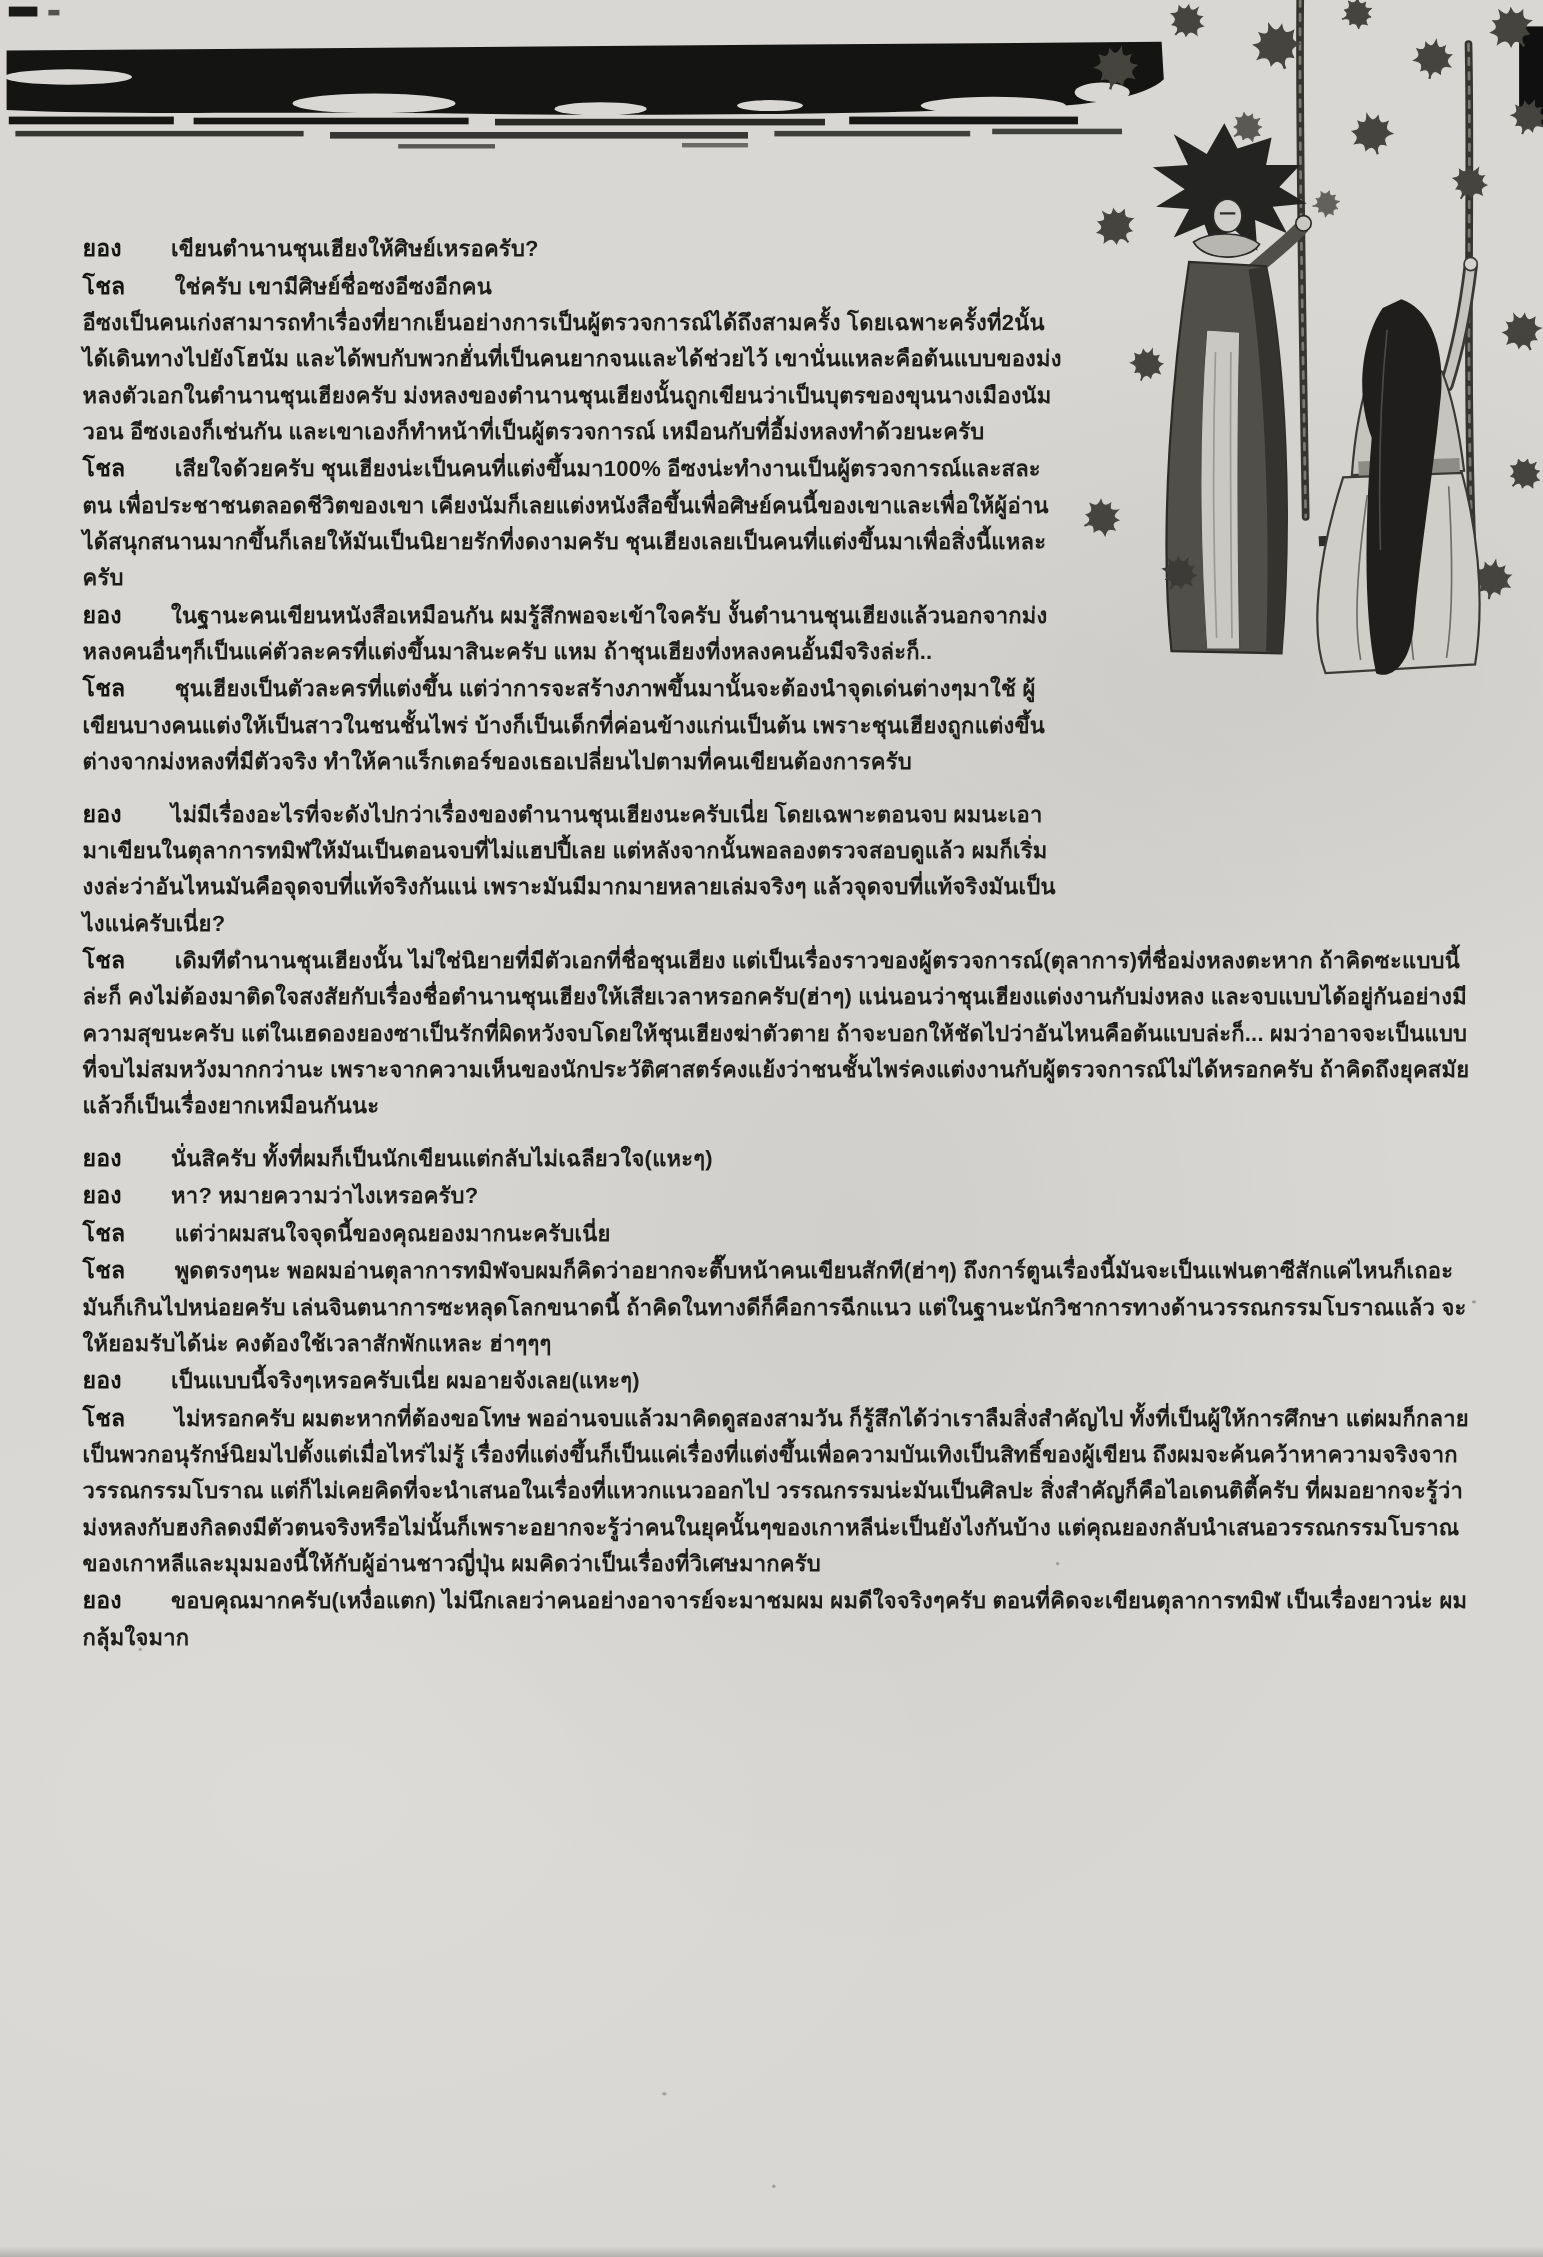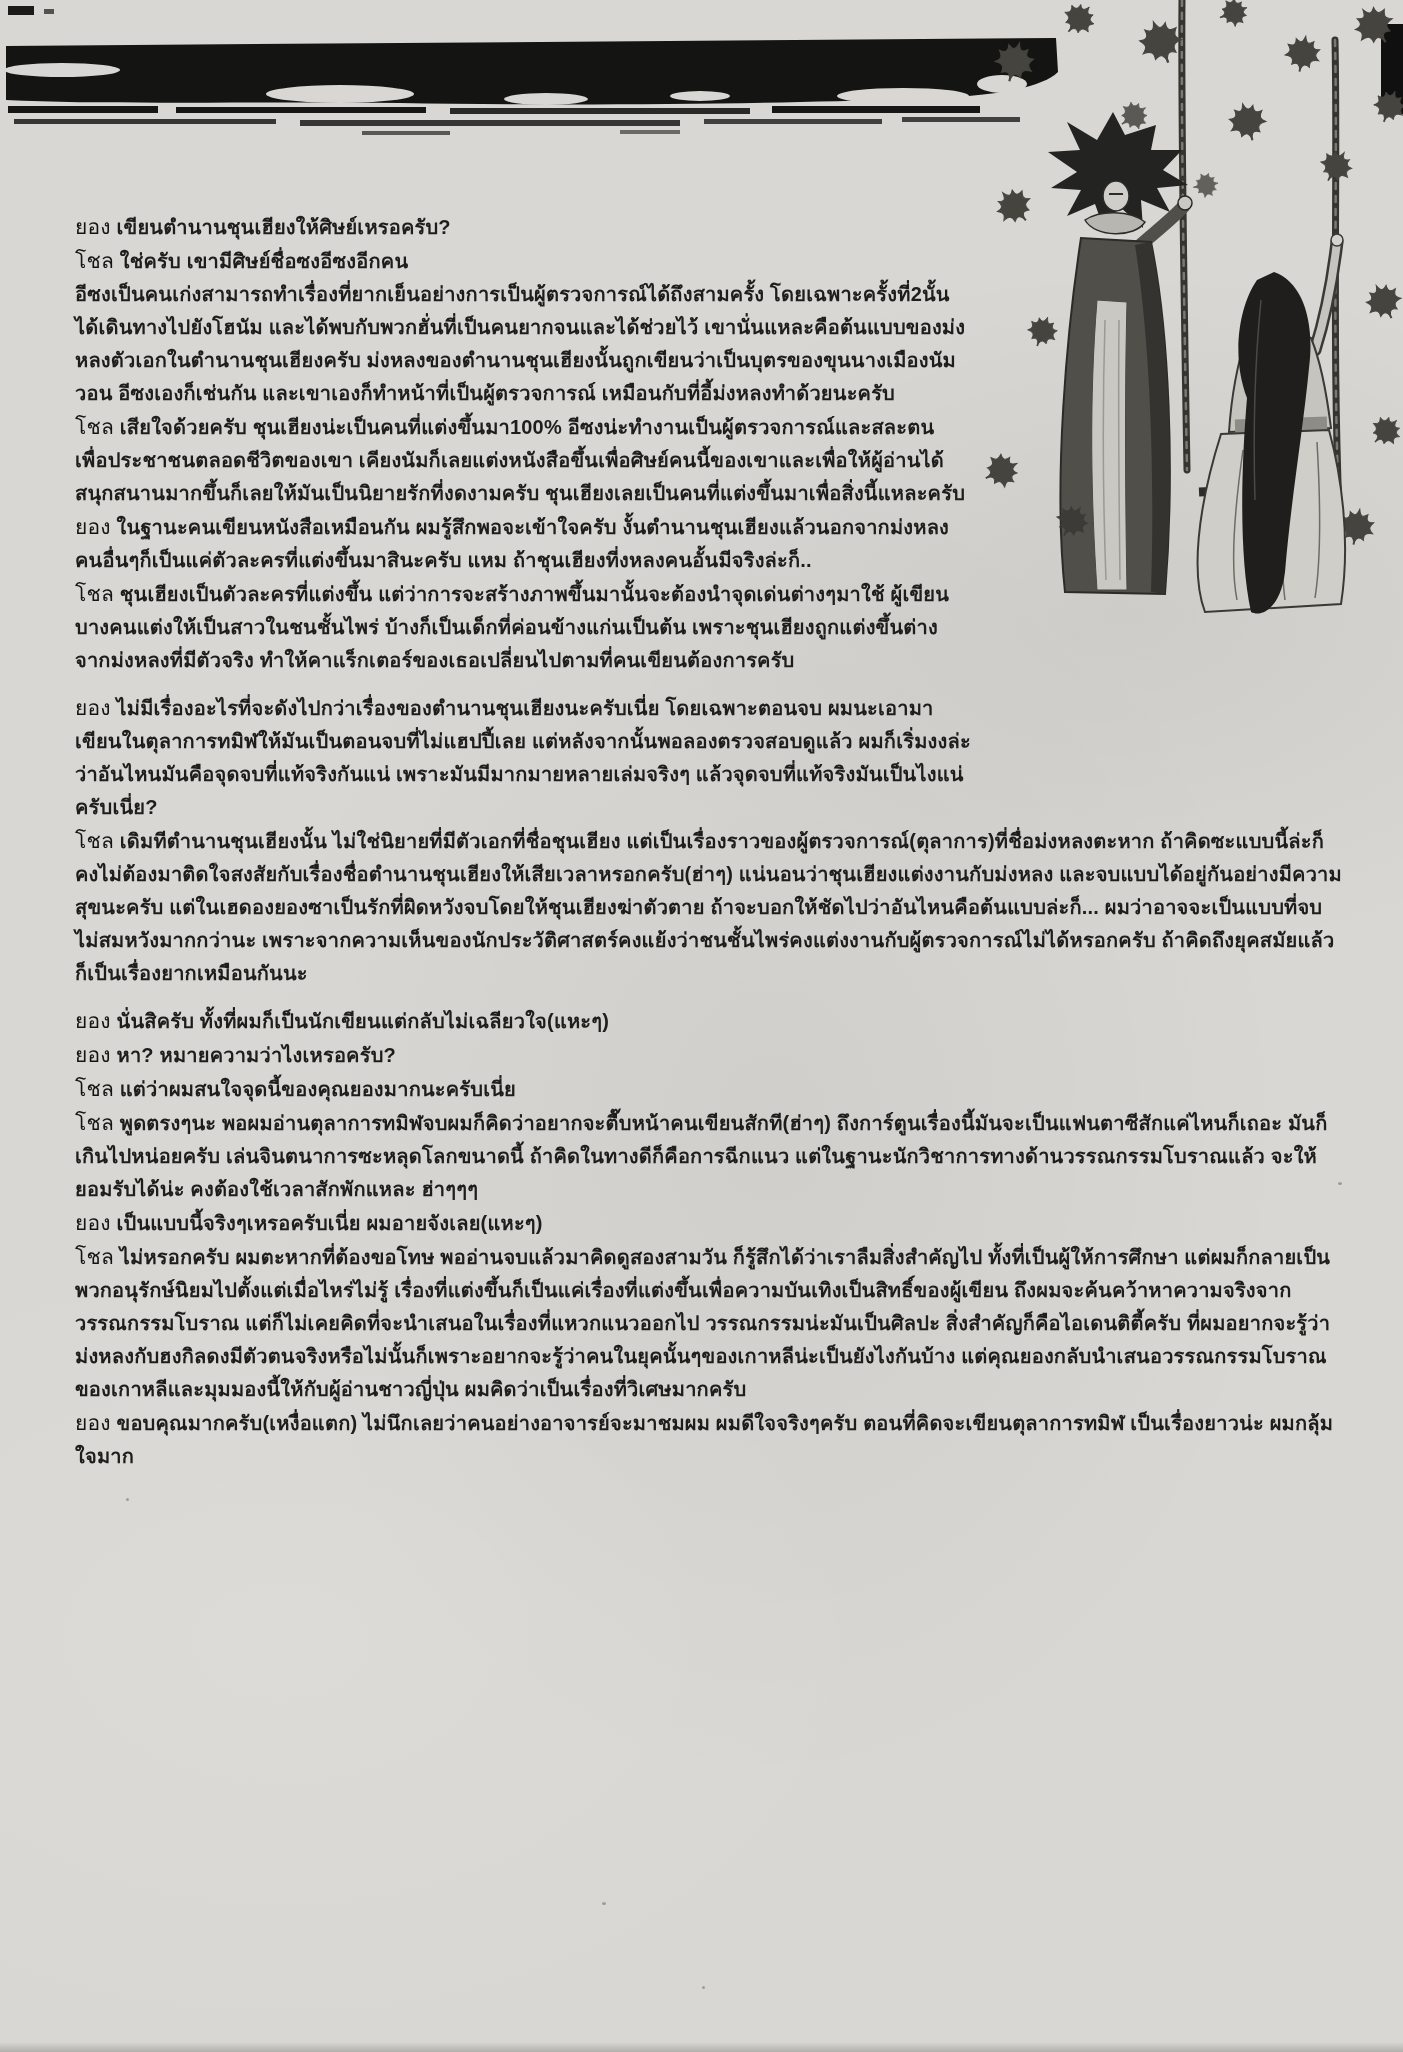--- a/index.html
+++ b/index.html
@@ -24,22 +24,22 @@
   .dialogue{
     position:absolute;left:75px;top:210px;width:1268px;
     color:#1d1d1c;
     font-size:20px;font-weight:bold;line-height:33px;
     letter-spacing:0.2px;
     text-align:left;
     overflow-wrap:anywhere;
   }
   .dialogue p{margin:0;}
   .dialogue p.gap{margin-top:14px;}
-  .speaker{font-size:21px;font-weight:normal;color:#141413;}
-  .speech{white-space:pre-line;}
+  .speaker{font-size:21px;font-weight:bold;color:#141413;}
+  .speech{white-space:pre-line;margin-left:39px;}
   .spacer{float:right;width:358px;height:600px;margin:0 0 10px 14px;}
   .speck{position:absolute;border-radius:50%;background:#6f6e6a;opacity:.55;}
 </style>
 </head>
 <body>
 
 <div class="page">
 
   <svg class="banner" viewBox="0 0 1120 160" aria-hidden="true">
     <rect x="8" y="6" width="26" height="9" fill="#1a1a19"></rect>

